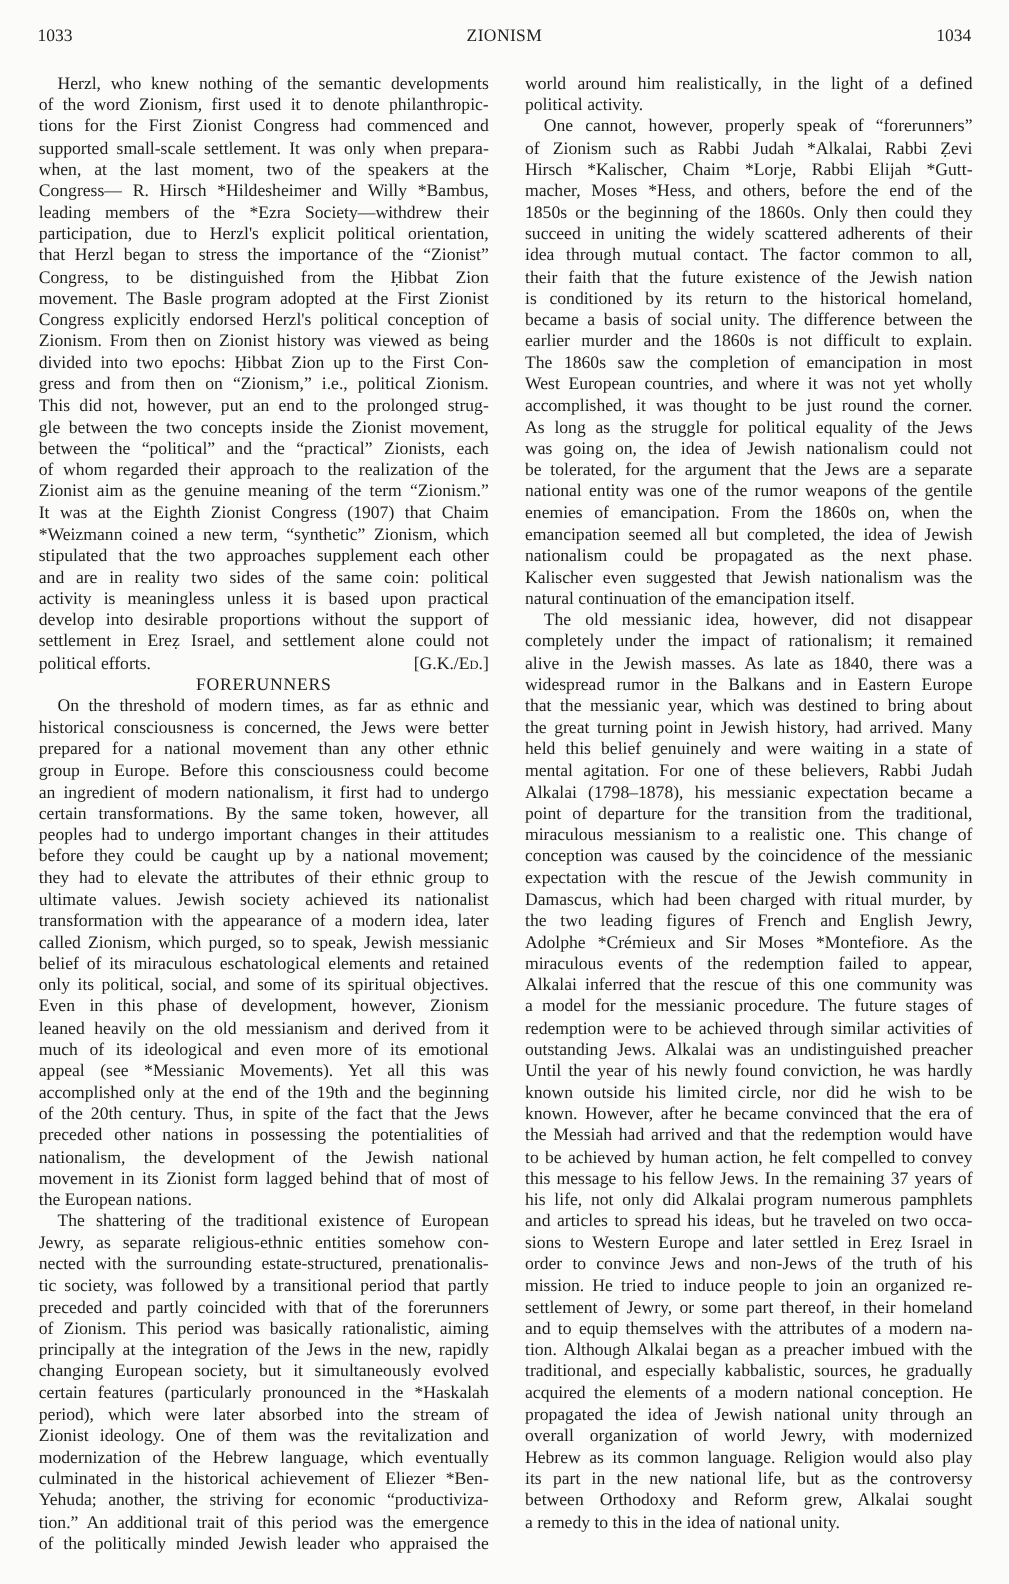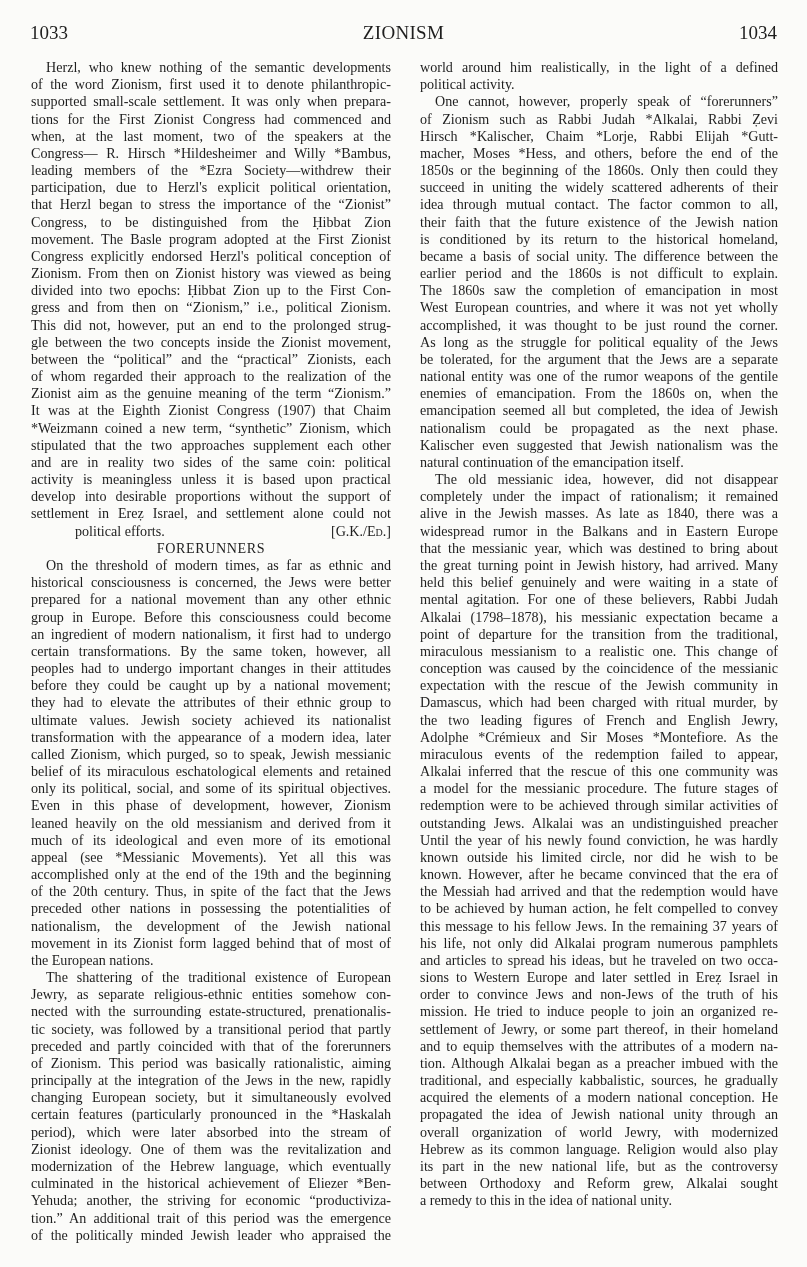--- a/index.html
+++ b/index.html
@@ -1,49 +1,49 @@
 <!DOCTYPE html>
 <html><head>
 <meta charset="utf-8">
 <style>
   html, body { margin: 0; padding: 0; }
   body {
     width: 807px; height: 1267px; background: #fbfbf9; color: #1e1e1e;
     font-family: "Liberation Serif", "DejaVu Serif", serif;
     position: relative; overflow: hidden;
   }
-  .header { position: absolute; top: 22px; left: 0; width: 807px; height: 20px; font-size: 19px; }
+  .header { position: absolute; top: 22px; left: 0; width: 807px; height: 20px; font-size: 14px; }
   .pg-left { position: absolute; left: 30px; top: 0; }
   .pg-right { position: absolute; right: 30px; top: 0; }
   .running-head { position: absolute; left: 0; width: 807px; text-align: center; top: 0; letter-spacing: 0.3px; }
   .col { position: absolute; top: 59px; font-size: 14.1px; line-height: 17.18px; }
   .col-left { left: 31px; width: 360px; }
   .col-right { left: 420px; width: 358px; }
   .ln { display: block; height: 17.18px; white-space: nowrap; text-align: justify; text-align-last: justify; overflow: visible; }
   .ln.last { text-align-last: left; }
   .ln.indent { padding-left: 15px; }
   .ln.center { text-align: center; text-align-last: center; letter-spacing: 0.6px; }
-  .ln.sig { display: flex; justify-content: space-between; text-align-last: left; margin-left: 44px; }
+  .ln.sig { display: flex; justify-content: space-between; text-align-last: left; }
   .sc { font-variant: small-caps; }
 </style>
 </head>
 <body>
 
 <div class="header">
   <span class="pg-left">1033</span>
   <span class="running-head">ZIONISM</span>
   <span class="pg-right">1034</span>
 </div>
 
 <div class="col col-left">
   <div>
       <span class="ln indent">Herzl, who knew nothing of the semantic developments</span>
       <span class="ln">of the word Zionism, first used it to denote philanthropic-</span>
+      <span class="ln">tions for the First Zionist Congress had commenced and</span>
       <span class="ln">supported small-scale settlement. It was only when prepara-</span>
-      <span class="ln">tions for the First Zionist Congress had commenced and</span>
       <span class="ln">when, at the last moment, two of the speakers at the</span>
       <span class="ln">Congress— R. Hirsch *Hildesheimer and Willy *Bambus,</span>
       <span class="ln">leading members of the *Ezra Society—withdrew their</span>
       <span class="ln">participation, due to Herzl's explicit political orientation,</span>
       <span class="ln">that Herzl began to stress the importance of the “Zionist”</span>
       <span class="ln">Congress, to be distinguished from the Ḥibbat Zion</span>
       <span class="ln">movement. The Basle program adopted at the First Zionist</span>
       <span class="ln">Congress explicitly endorsed Herzl's political conception of</span>
       <span class="ln">Zionism. From then on Zionist history was viewed as being</span>
       <span class="ln">divided into two epochs: Ḥibbat Zion up to the First Con-</span>
@@ -121,25 +121,26 @@
       <span class="ln indent">One cannot, however, properly speak of “forerunners”</span>
       <span class="ln">of Zionism such as Rabbi Judah *Alkalai, Rabbi Ẓevi</span>
       <span class="ln">Hirsch *Kalischer, Chaim *Lorje, Rabbi Elijah *Gutt-</span>
       <span class="ln">macher, Moses *Hess, and others, before the end of the</span>
       <span class="ln">1850s or the beginning of the 1860s. Only then could they</span>
       <span class="ln">succeed in uniting the widely scattered adherents of their</span>
       <span class="ln">idea through mutual contact. The factor common to all,</span>
       <span class="ln">their faith that the future existence of the Jewish nation</span>
       <span class="ln">is conditioned by its return to the historical homeland,</span>
       <span class="ln">became a basis of social unity. The difference between the</span>
-      <span class="ln">earlier period and the 1860s is not difficult to explain.</span>
+      <span class="ln">earlier murder and the 1860s is not difficult to explain.</span>
       <span class="ln">The 1860s saw the completion of emancipation in most</span>
       <span class="ln">West European countries, and where it was not yet wholly</span>
       <span class="ln">accomplished, it was thought to be just round the corner.</span>
       <span class="ln">As long as the struggle for political equality of the Jews</span>
+      <span class="ln">was going on, the idea of Jewish nationalism could not</span>
       <span class="ln">be tolerated, for the argument that the Jews are a separate</span>
       <span class="ln">national entity was one of the rumor weapons of the gentile</span>
       <span class="ln">enemies of emancipation. From the 1860s on, when the</span>
       <span class="ln">emancipation seemed all but completed, the idea of Jewish</span>
       <span class="ln">nationalism could be propagated as the next phase.</span>
       <span class="ln">Kalischer even suggested that Jewish nationalism was the</span>
       <span class="ln last">natural continuation of the emancipation itself.</span>
     </div>
   <div>
       <span class="ln indent">The old messianic idea, however, did not disappear</span>

